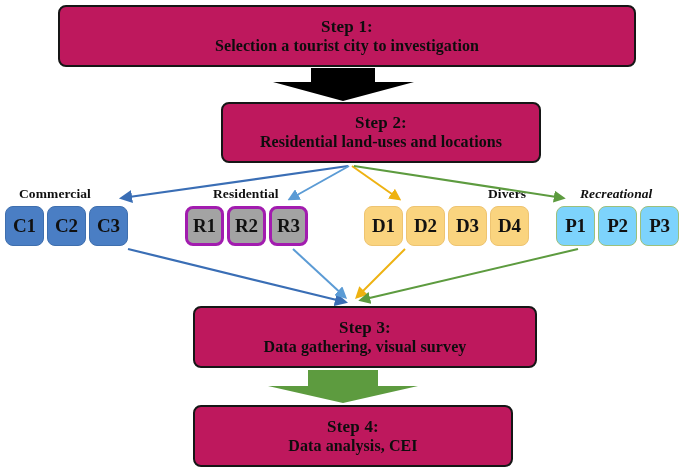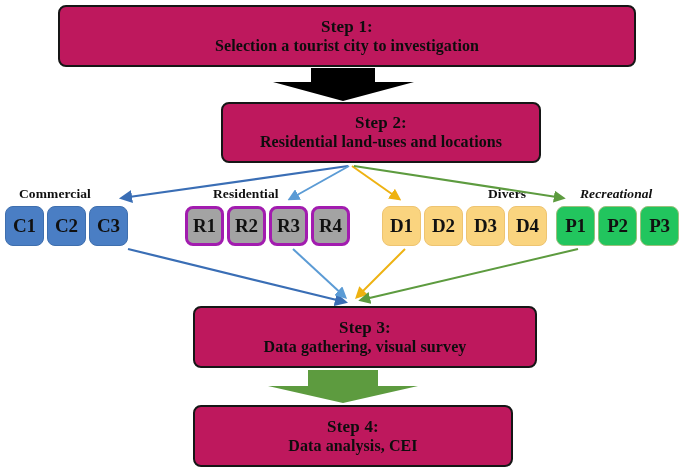--- a/index.html
+++ b/index.html
@@ -74,25 +74,25 @@
     align-items: center;
     justify-content: center;
     font-size: 19px;
     font-weight: bold;
     color: #111111;
     letter-spacing: -0.2px;
   }
   .chip.commercial  { background: #4a7ec4; border: 1px solid #3f6fae; color: #101010; }
   .chip.residential { background: #a3a3a3; border: 3px solid #a21caf; }
   .chip.divers      { background: #fad47f; border: 1px solid #eec471; }
-  .chip.recreational{ background: #22c55e; border: 1px solid #9cc07c; }
+  .chip.recreational{ background: #7dd3fc; border: 1px solid #9cc07c; }
 
   #row-commercial   { left: 5px; }
   #row-residential  { left: 185px; }
-  #row-divers       { left: 382px; text-align: center; }
+  #row-divers       { left: 364px; text-align: center; }
   #row-recreational { left: 556px; }
 
   
   .arrow-layer {
     position: absolute;
     left: 0;
     top: 0;
     width: 685px;
     height: 474px;
     pointer-events: none;
@@ -131,21 +131,20 @@
   <div class="chip-row" id="row-commercial">
     <div class="chip commercial">C1</div>
     <div class="chip commercial">C2</div>
     <div class="chip commercial">C3</div>
   </div>
 
   <div class="chip-row" id="row-residential">
     <div class="chip residential">R1</div>
     <div class="chip residential">R2</div>
     <div class="chip residential">R3</div>
-    <div class="chip residential">R4</div>
   </div>
 
   <div class="chip-row" id="row-divers">
     <div class="chip divers">D1</div>
     <div class="chip divers">D2</div>
     <div class="chip divers">D3</div>
     <div class="chip divers">D4</div>
   </div>
 
   <div class="chip-row" id="row-recreational">

